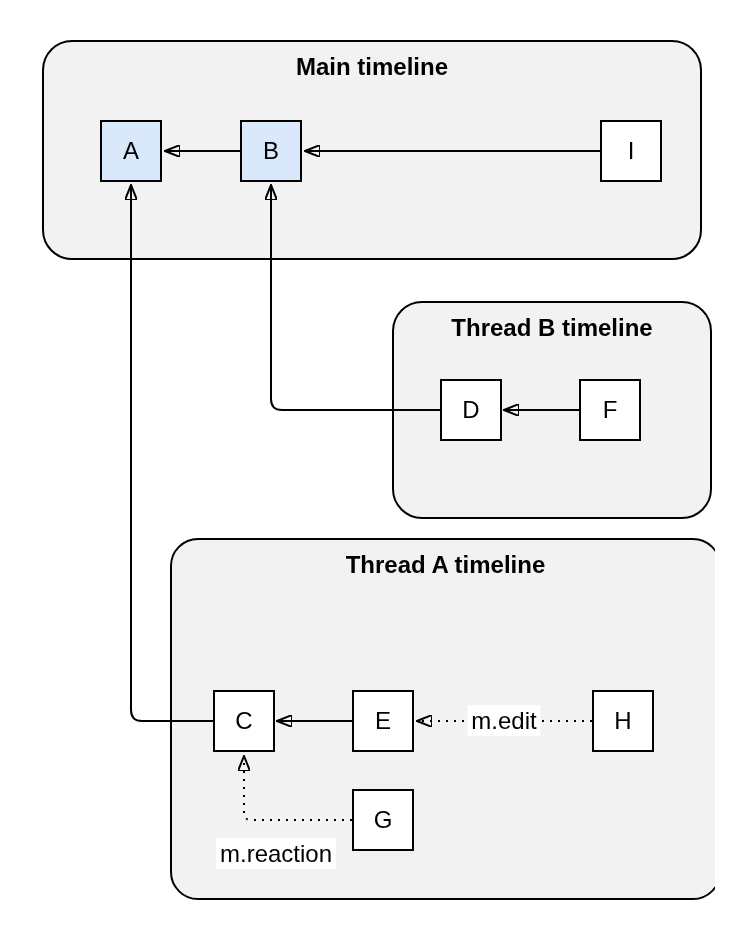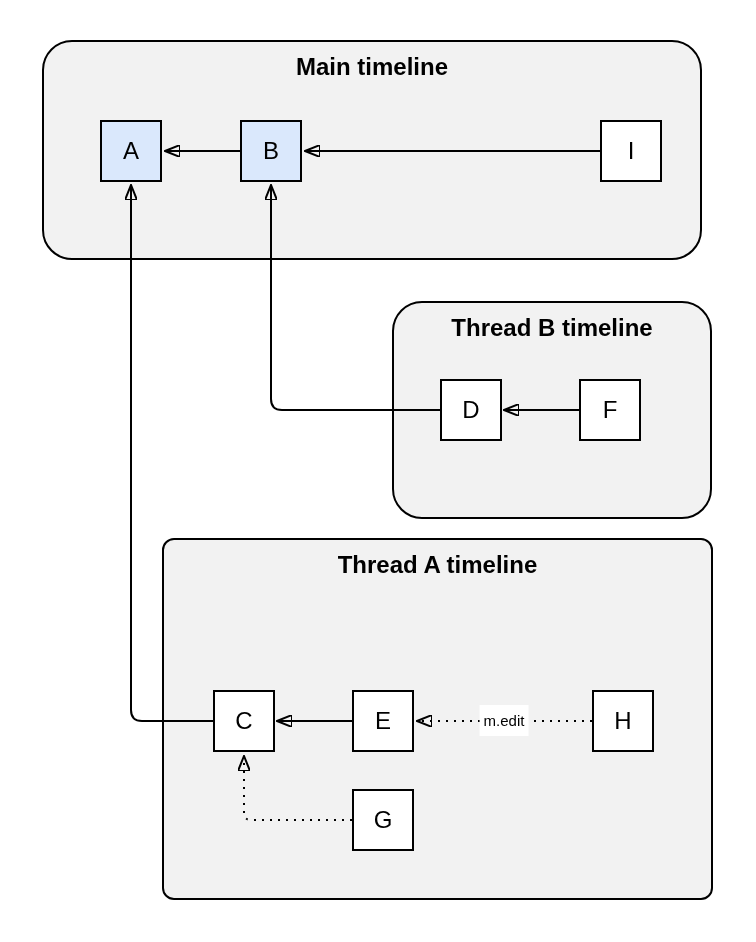--- a/index.html
+++ b/index.html
@@ -8,21 +8,21 @@
     --edge-stroke:#000000; --label-bg:#ffffff; --text:#000000;
   }
   html,body{margin:0;padding:0;background:var(--canvas-bg);}
   .canvas{position:relative;width:715px;height:942px;background:var(--canvas-bg);
     font-family:"Liberation Sans",sans-serif;color:var(--text);overflow:hidden;}
 
   .container{position:absolute;background:var(--container-fill);
     border:2px solid var(--container-stroke);box-sizing:border-box;z-index:1;}
   .container-main{left:42px;top:40px;width:660px;height:220px;border-radius:30px;}
   .container-thread-b{left:392px;top:301px;width:320px;height:218px;border-radius:30px;}
-  .container-thread-a{left:162px;top:538px;width:551px;height:362px;border-radius:12px;}
+  .container-thread-a{left:170px;top:538px;width:551px;height:362px;border-radius:28px;}
   .container-title{position:absolute;left:0;right:0;top:9px;text-align:center;
     font-size:24px;font-weight:bold;line-height:32px;}
 
   .edges{position:absolute;left:0;top:0;width:756px;height:942px;z-index:2;}
   .edges path{fill:none;stroke:var(--edge-stroke);stroke-width:2;}
   .edges path.dotted{stroke-dasharray:2 6;}
 
   .node{position:absolute;width:62px;height:62px;box-sizing:border-box;
     background:var(--node-fill);border:2px solid var(--node-stroke);z-index:3;
     display:flex;align-items:center;justify-content:center;font-size:24px;}
@@ -31,21 +31,21 @@
   .node-b{left:240px;top:120px;}
   .node-i{left:600px;top:120px;}
   .node-d{left:440px;top:379px;}
   .node-f{left:579px;top:379px;}
   .node-c{left:213px;top:690px;}
   .node-e{left:352px;top:690px;}
   .node-h{left:592px;top:690px;}
   .node-g{left:352px;top:789px;}
 
   .edge-label{position:absolute;transform:translateX(-50%);background:var(--label-bg);
-    font-size:15px;line-height:31px;padding:0 4px;z-index:4;white-space:nowrap;}
+    font-size:24px;line-height:31px;padding:0 4px;z-index:4;white-space:nowrap;}
   .label-m-edit{left:504px;top:705px;}
   .label-m-reaction{left:276px;top:838px;}
 </style>
 </head>
 <body>
 
 <div class="canvas">
 
   <div class="container container-main">
     <div class="container-title">Main timeline</div>
@@ -97,14 +97,15 @@
     <span>E</span>
   </div>
   <div class="node node-h">
     <span>H</span>
   </div>
   <div class="node node-g">
     <span>G</span>
   </div>
 
   <div class="edge-label label-m-edit">m.edit</div>
+  <div class="edge-label label-m-reaction">m.reaction</div>
 
 </div>
 
 </body></html>

